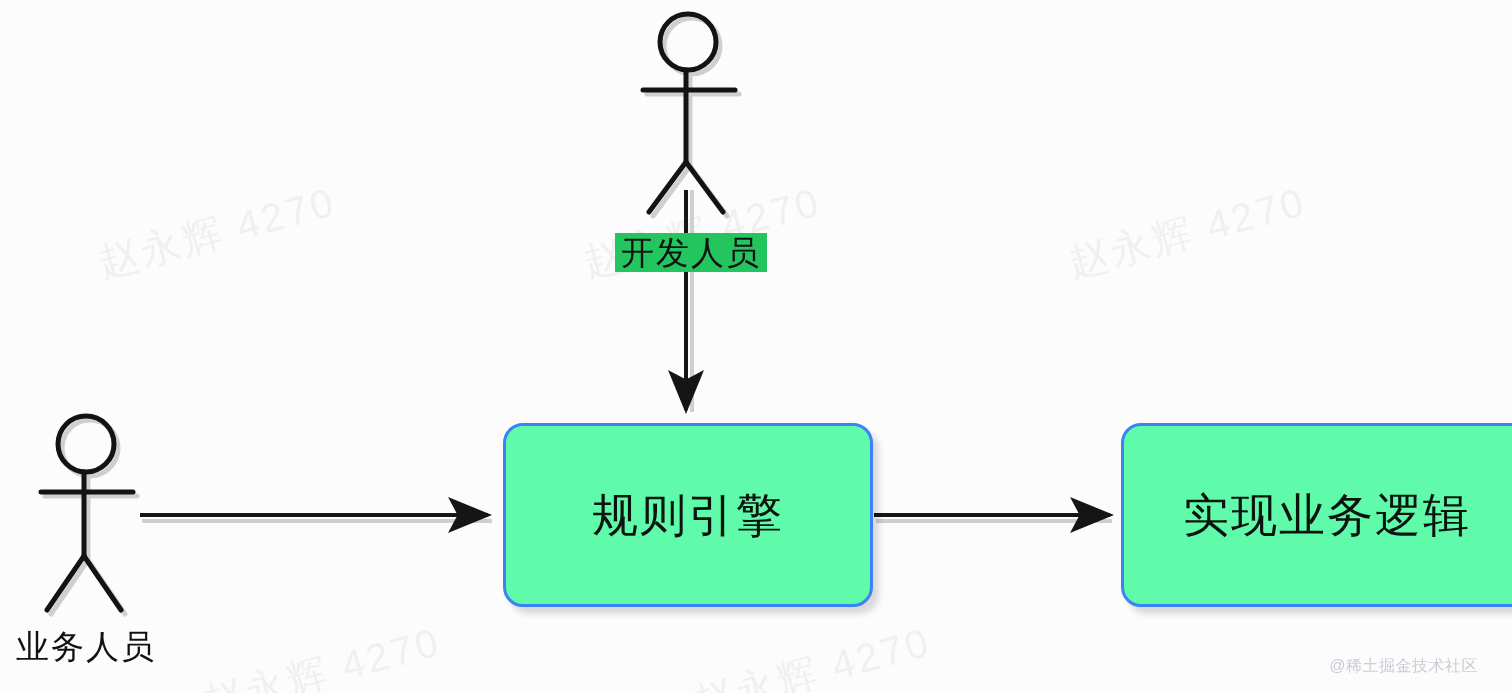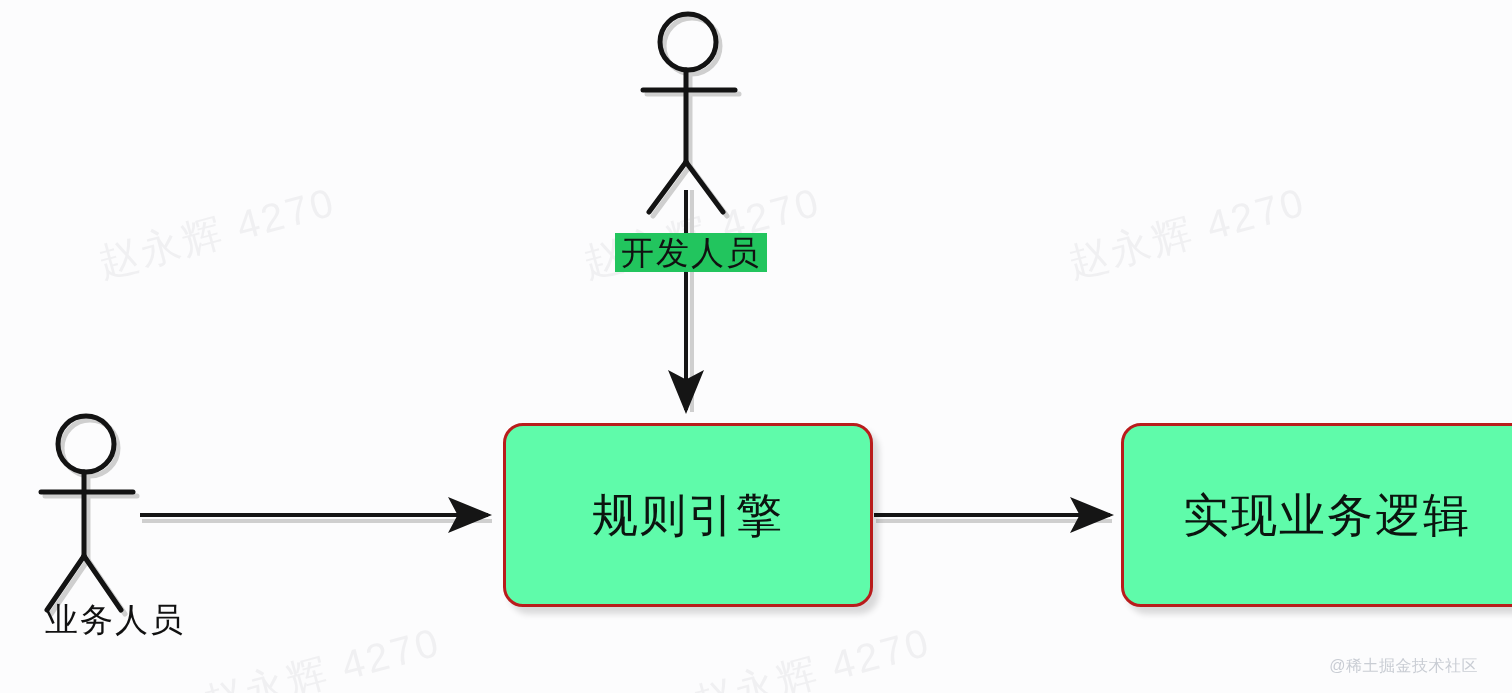--- a/index.html
+++ b/index.html
@@ -55,21 +55,21 @@
     top: 0;
     width: 1512px;
     height: 693px;
   }
 
   
   .node {
     position: absolute;
     box-sizing: border-box;
     background: #5ffbaa;
-    border: 3px solid #b91c1c;
+    border: 3px solid #3b82f6;
     border-radius: 20px;
     display: flex;
     align-items: center;
     justify-content: center;
     box-shadow: 6px 7px 6px rgba(0,0,0,0.14);
   }
   .node-label {
     font-size: 46px;
     color: #0b140f;
     letter-spacing: 2px;
@@ -102,22 +102,21 @@
     font-family: "Liberation Sans", "DejaVu Sans", sans-serif;
   }
   #label-developer {
     left: 615px;
     top: 233px;
     background: #22c55e;
     padding: 3px 6px;
   }
   #label-business-user {
     left: 16px;
-    top: 603px;
-    margin-left: 29px;
+    top: 630px;
   }
 
   
   #label-modify-rule {
     position: absolute;
     left: 219px;
     top: 497px;
     font-size: 29px;
     color: #1a1a1a;
     letter-spacing: 1px;

